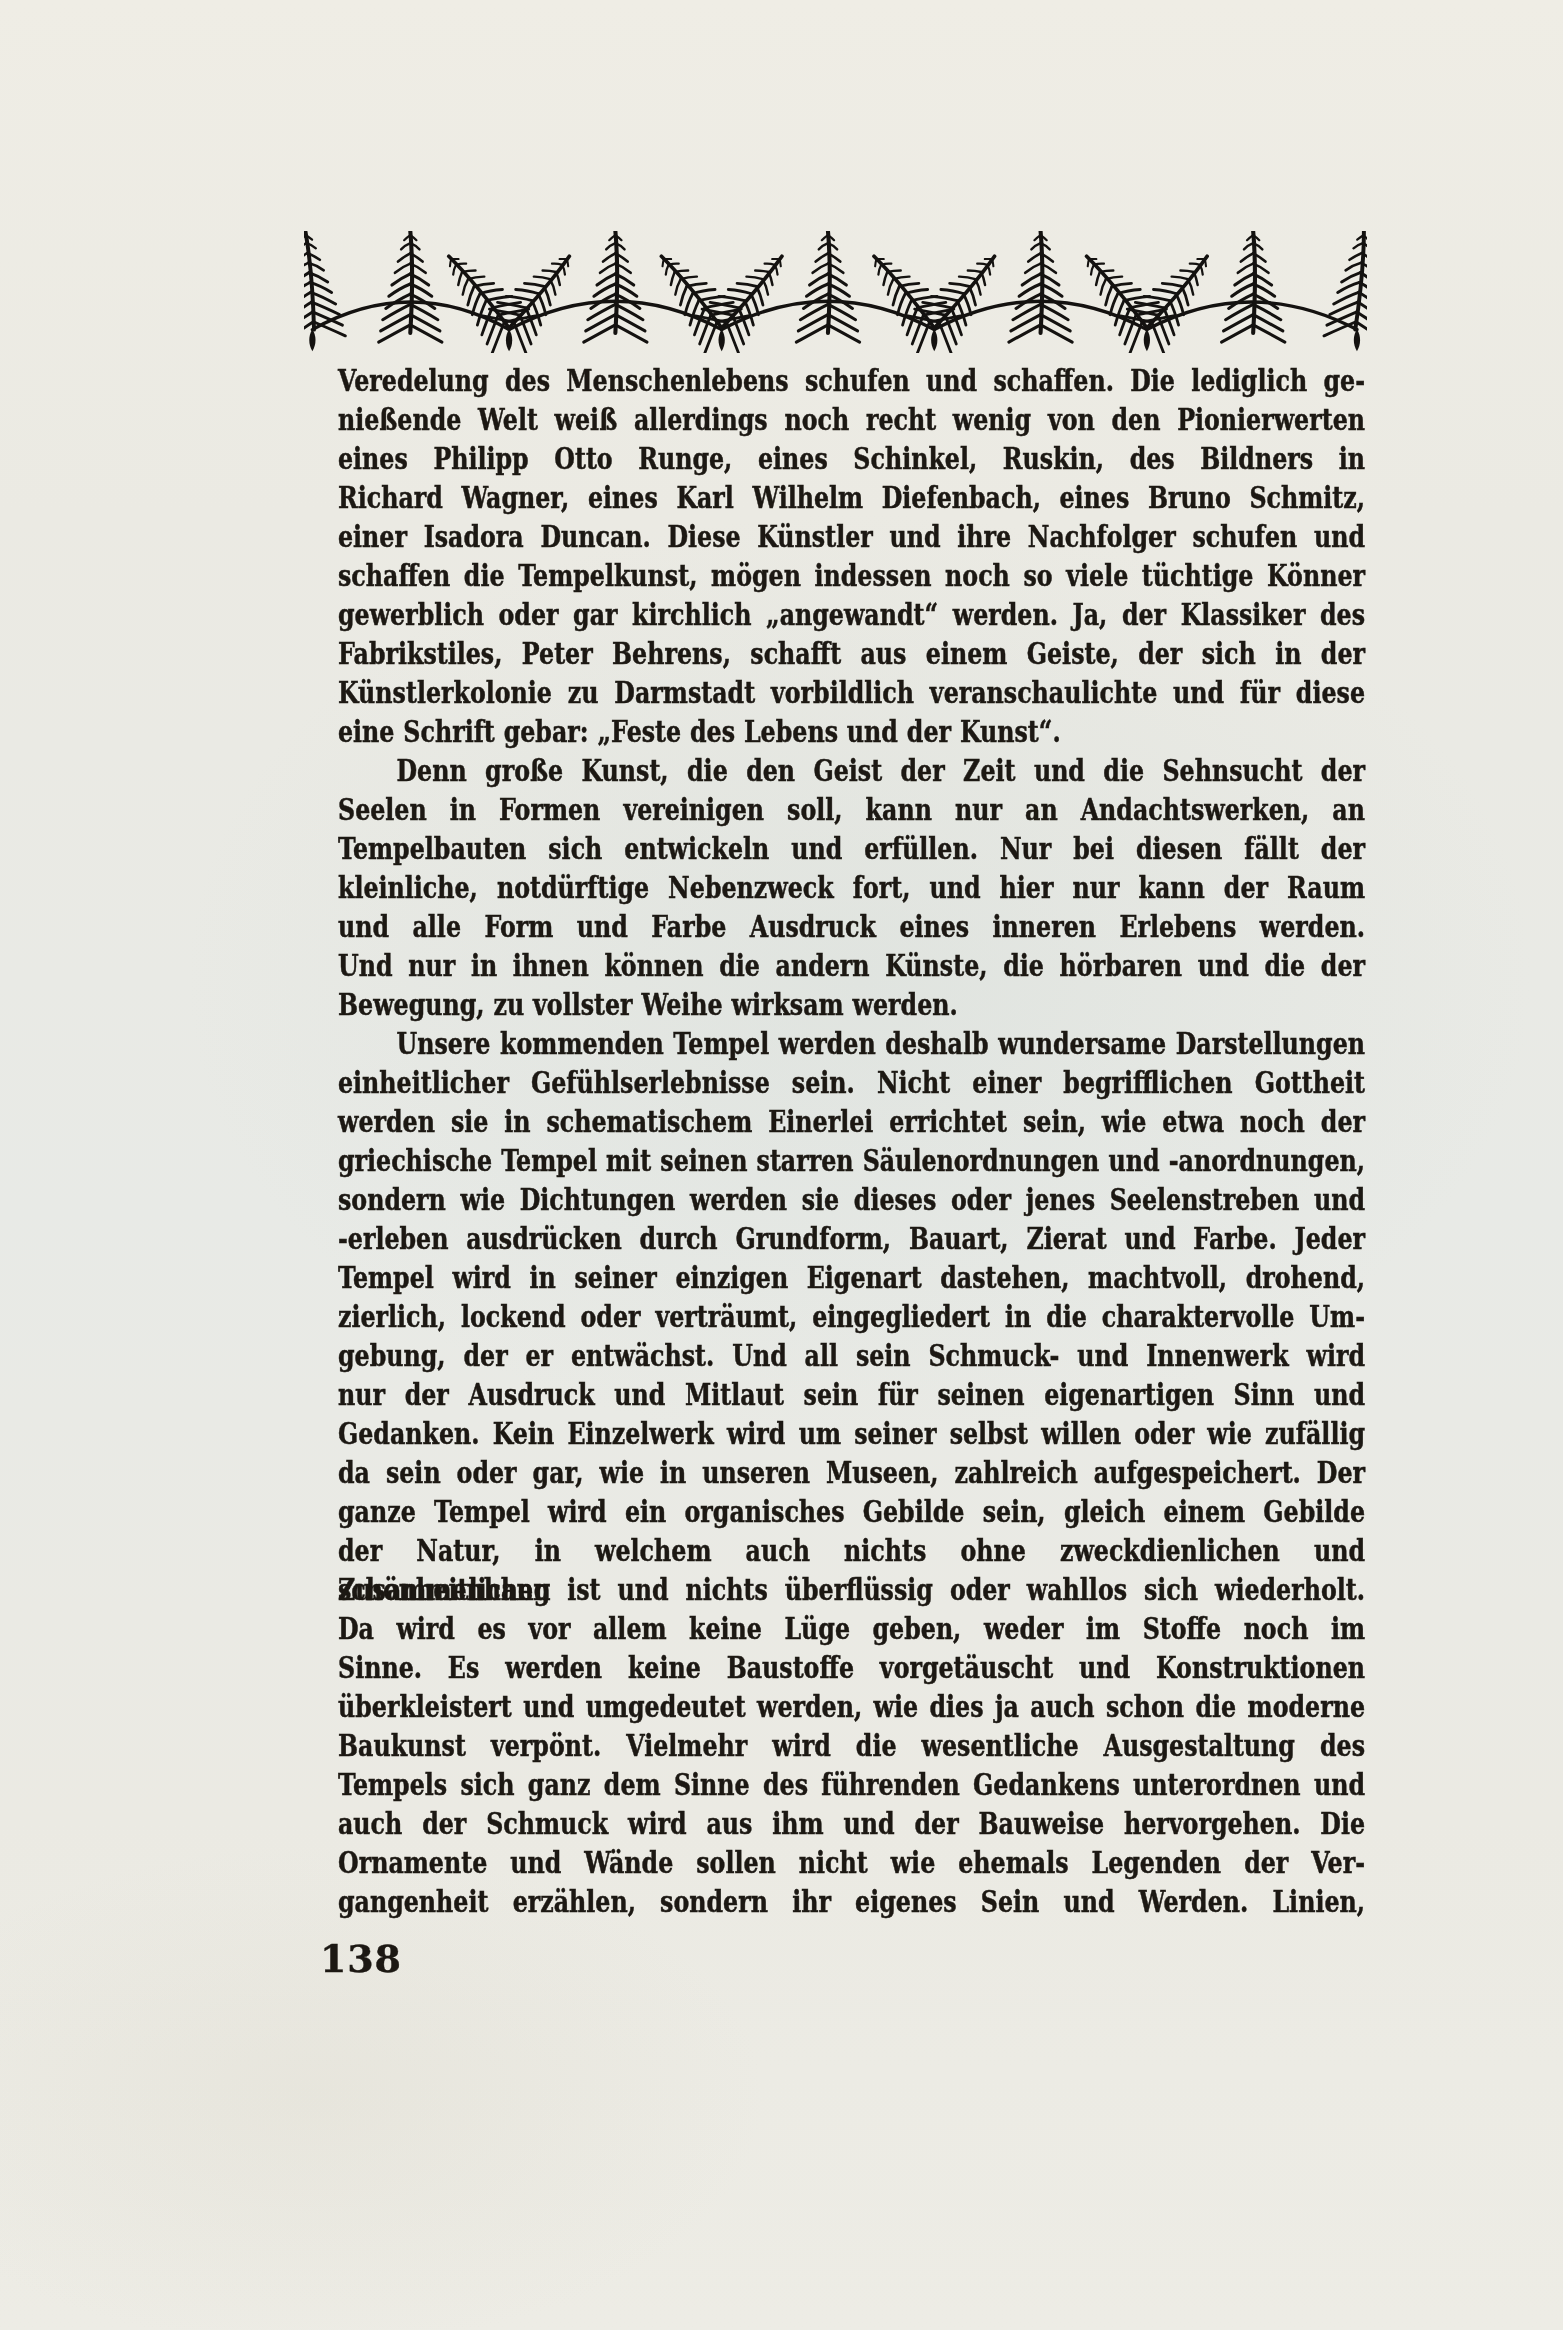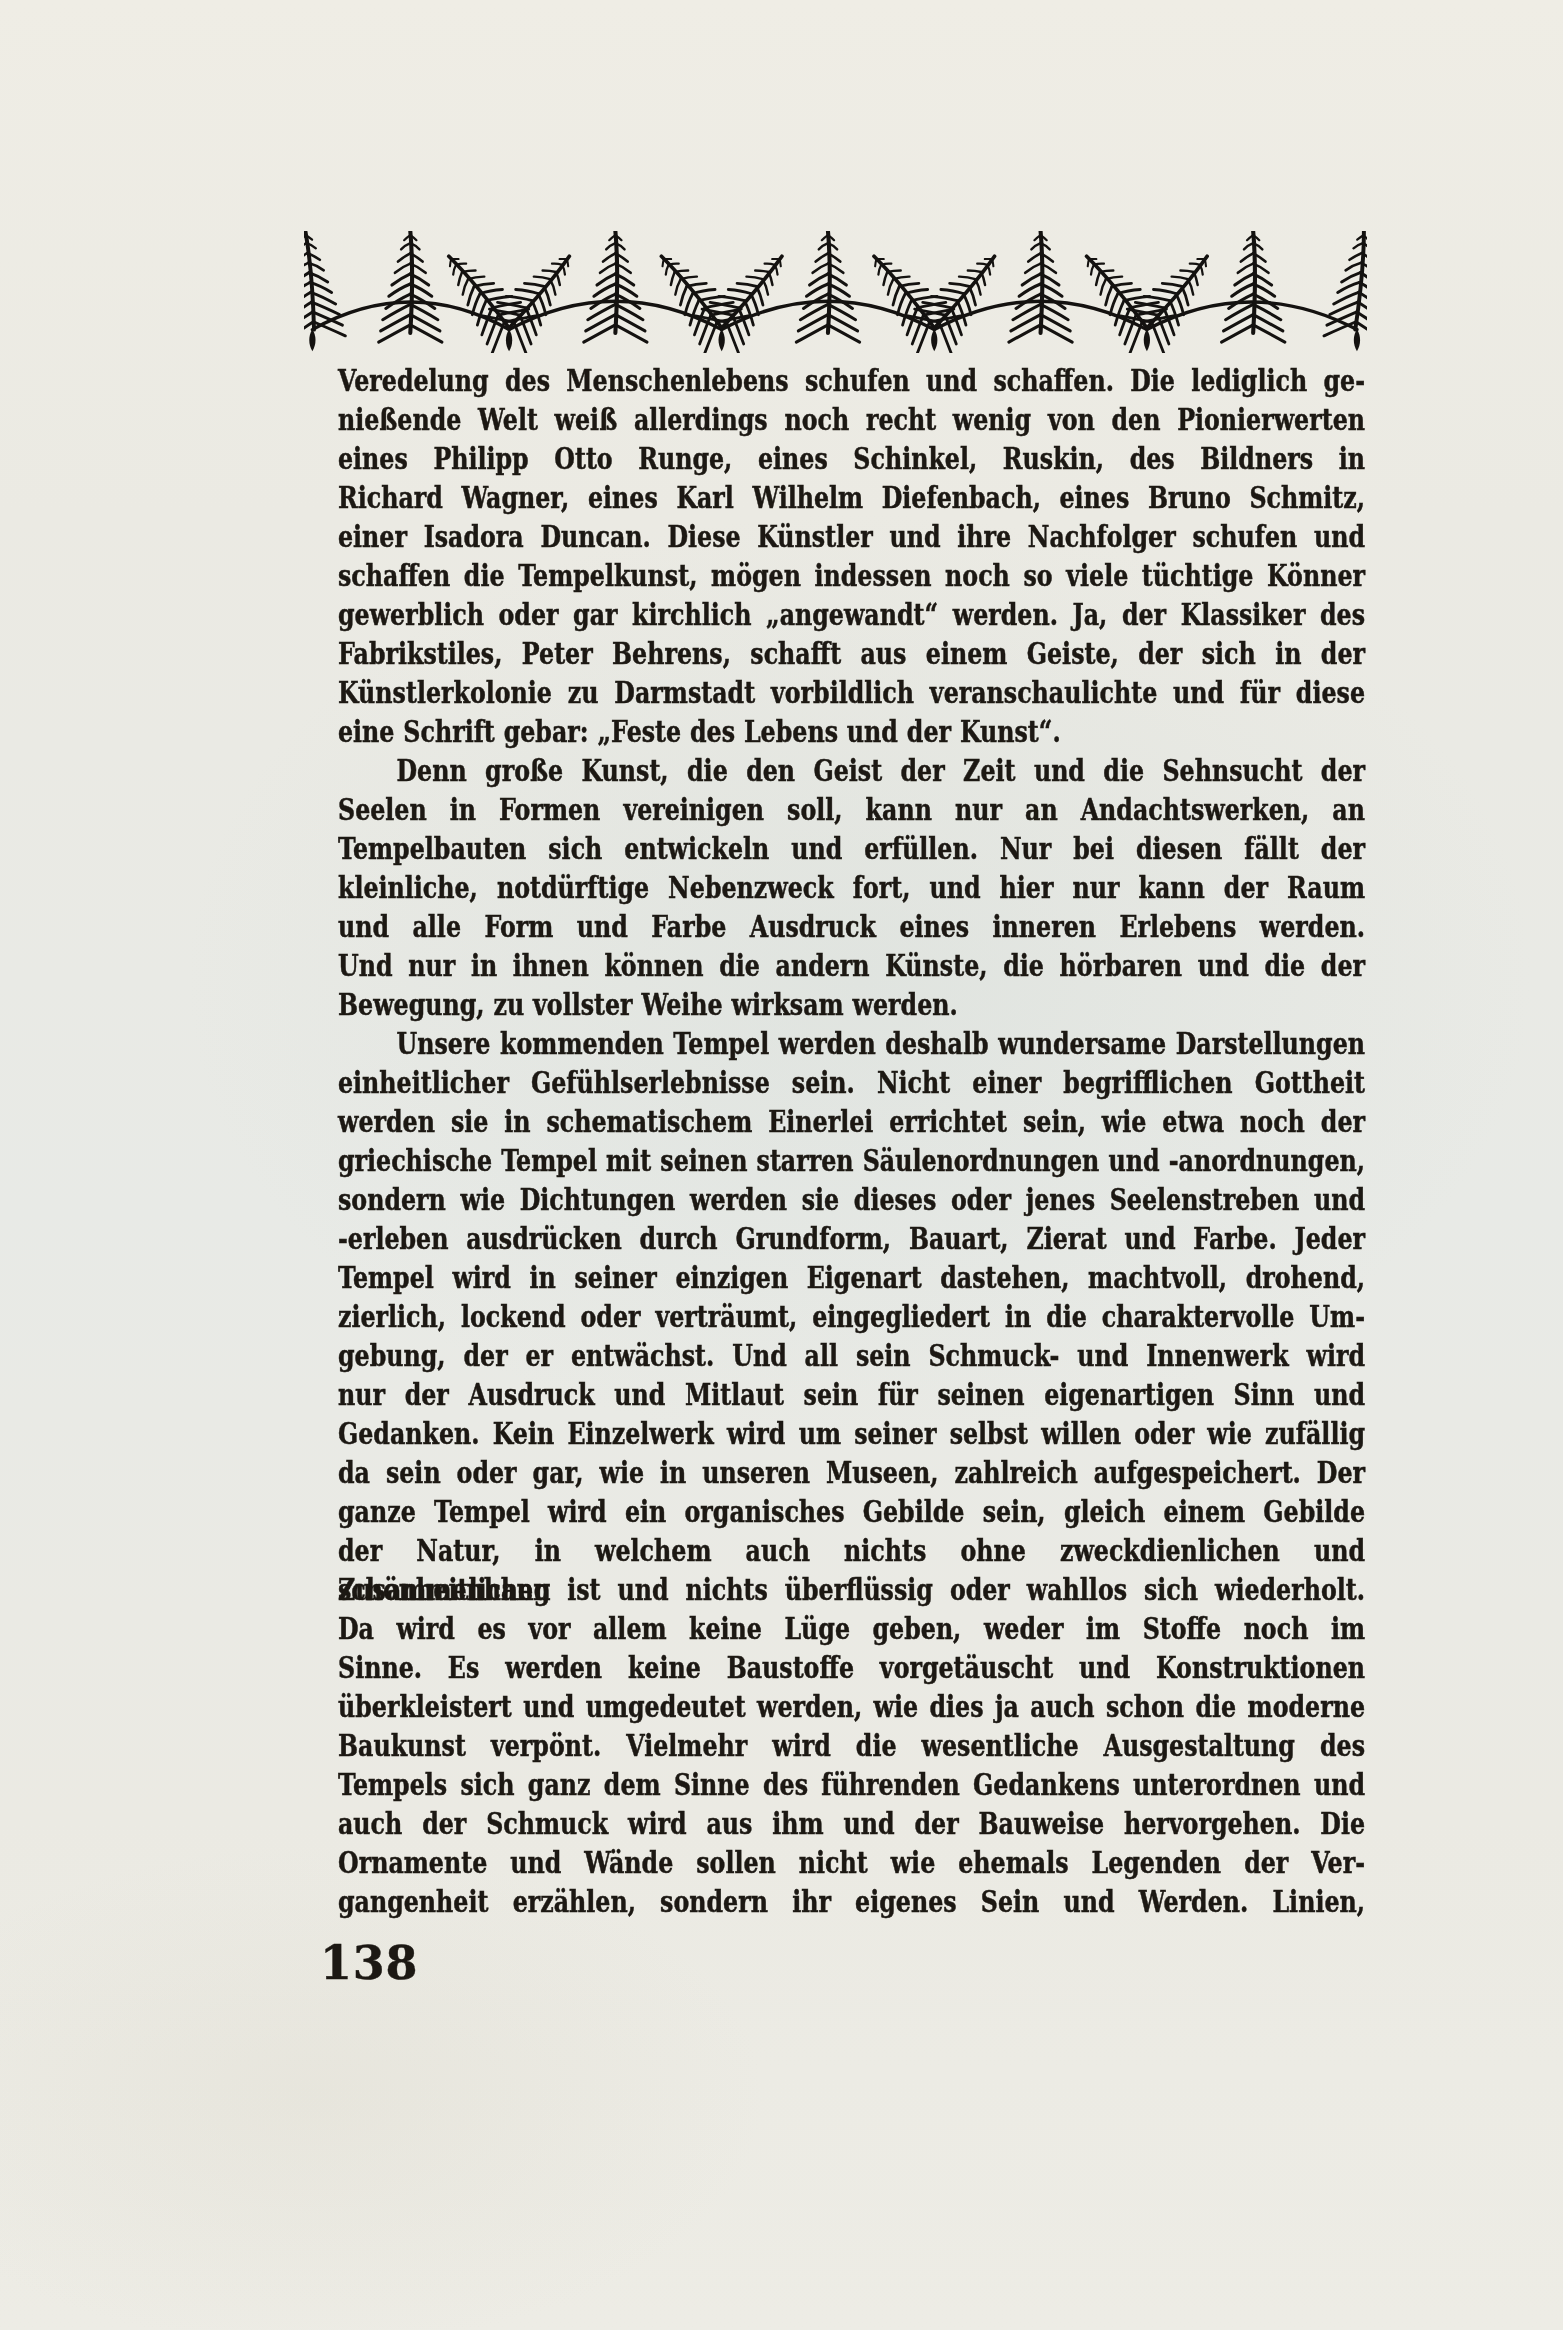--- a/index.html
+++ b/index.html
@@ -25,21 +25,21 @@
   .line{
     height:39px;
     text-align:justify;
     text-align-last:justify;
     word-spacing:0.8px;
   }
   .line.indent{text-indent:74px;}
   .line.flush{text-align-last:left;}
   .pagenum{
     position:absolute;left:320px;top:1936px;
-    font-size:46px;font-weight:700;color:#1c1813;
+    font-size:38px;font-weight:700;color:#1c1813;
     -webkit-text-stroke:0.4px #1c1813;letter-spacing:0.8px;
   }
 </style>
 </head>
 <body>
 
 <div class="page">
 
   <div class="ornament">
     <svg viewBox="0 0 1270 146" preserveAspectRatio="none" aria-hidden="true">

